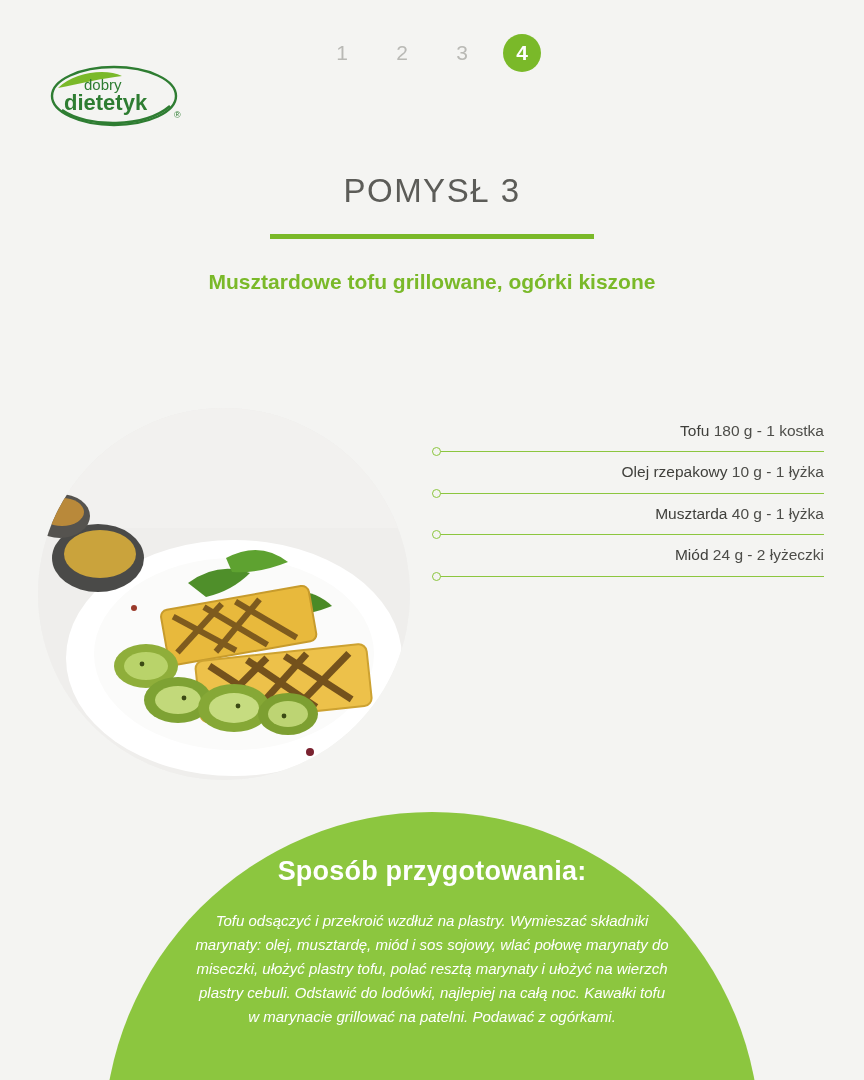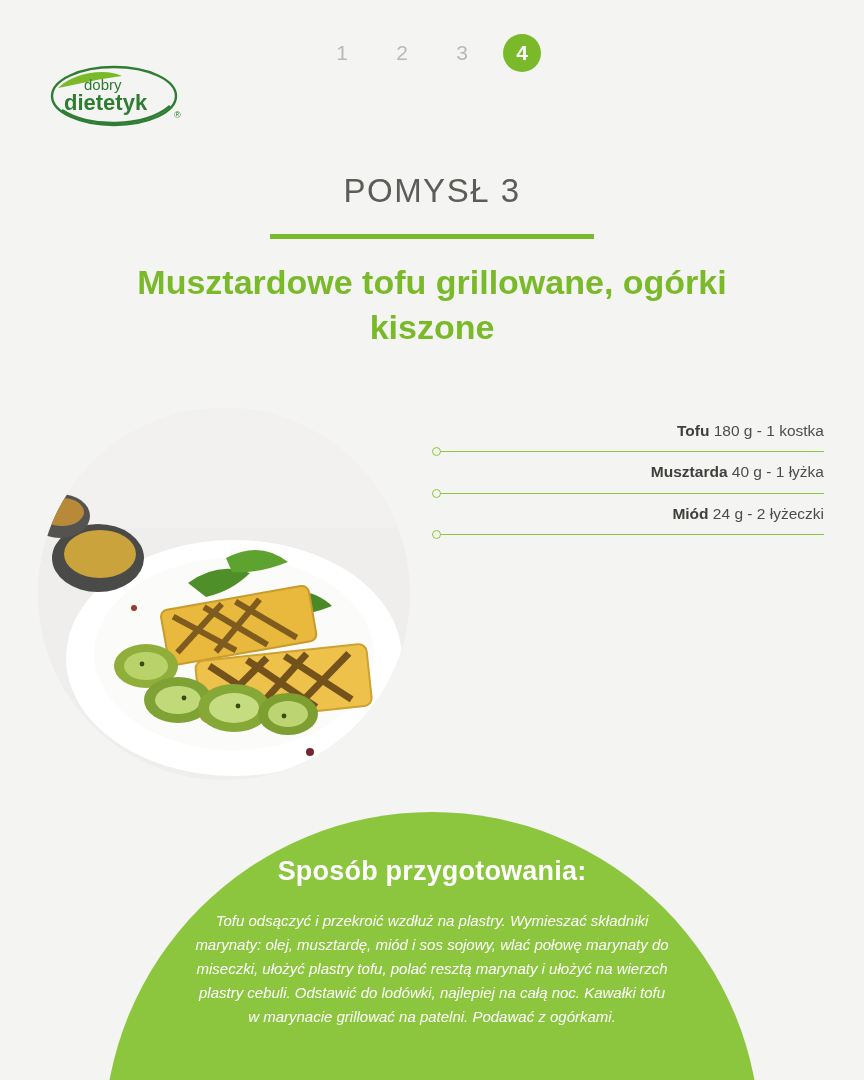--- a/index.html
+++ b/index.html
@@ -65,25 +65,25 @@
   .title-rule {
     position: absolute;
     top: 234px;
     left: 270px;
     width: 324px;
     height: 5px;
     background: #7ab929;
   }
   .recipe-title {
     position: absolute;
-    top: 260px;
+    top: 268px;
     left: 92px;
     width: 680px;
     text-align: center;
-    font-size: 34px;
+    font-size: 21px;
     font-weight: bold;
     color: #7ab929;
     line-height: 1.32;
   }
 
   
   .photo {
     position: absolute;
     top: 408px;
     left: 38px;
@@ -117,21 +117,21 @@
     position: absolute;
     left: 0;
     bottom: -5px;
     width: 7px;
     height: 7px;
     border-radius: 50%;
     border: 1.5px solid #8cc63f;
     background: #f4f4f2;
   }
   .ing-name {
-    font-weight: bold;
+    font-weight: normal;
     color: #3f3f3b;
     text-align: center;
   }
 
   
   .prep-panel {
     position: absolute;
     top: 812px;
     left: 104px;
     width: 656px;
@@ -238,20 +238,25 @@
 </div>
 
 <div class="ingredients">
   <div class="ing-row">
     <span class="ing-dot"></span>
     <span class="ing-name">Tofu</span>
     <span>180 g - 1 kostka</span>
   </div>
   <div class="ing-row">
     <span class="ing-dot"></span>
+    <span class="ing-name">Olej rzepakowy</span>
+    <span>10 g - 1 łyżka</span>
+  </div>
+  <div class="ing-row">
+    <span class="ing-dot"></span>
     <span class="ing-name">Musztarda</span>
     <span>40 g - 1 łyżka</span>
   </div>
   <div class="ing-row">
     <span class="ing-dot"></span>
     <span class="ing-name">Miód</span>
     <span>24 g - 2 łyżeczki</span>
   </div>
 </div>
 

